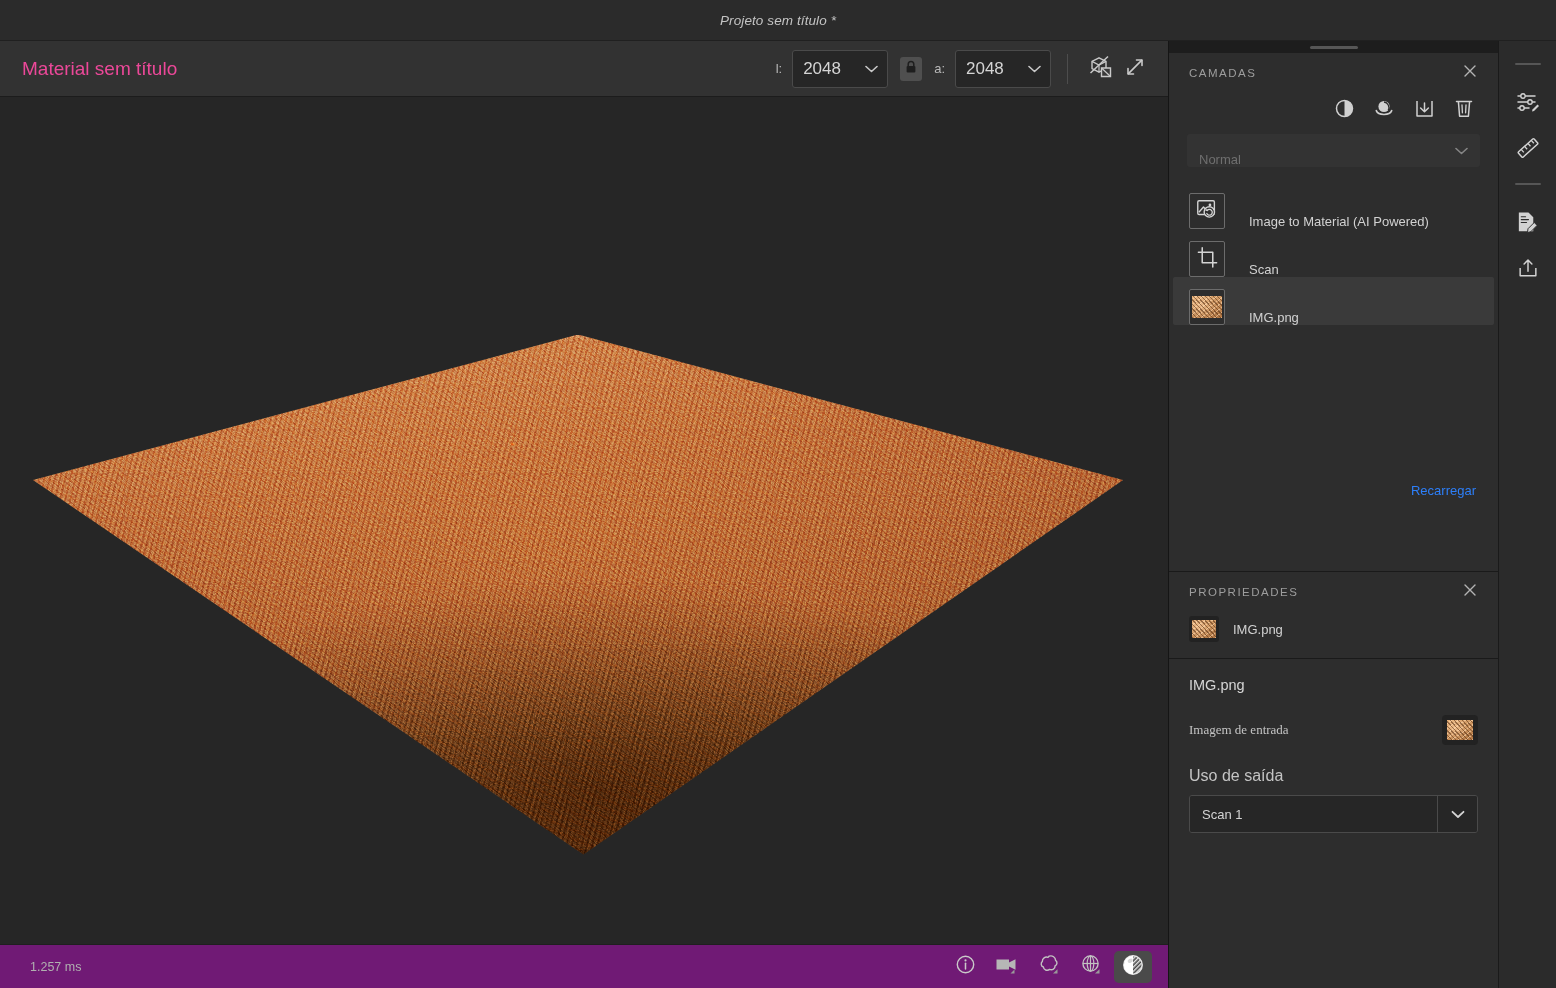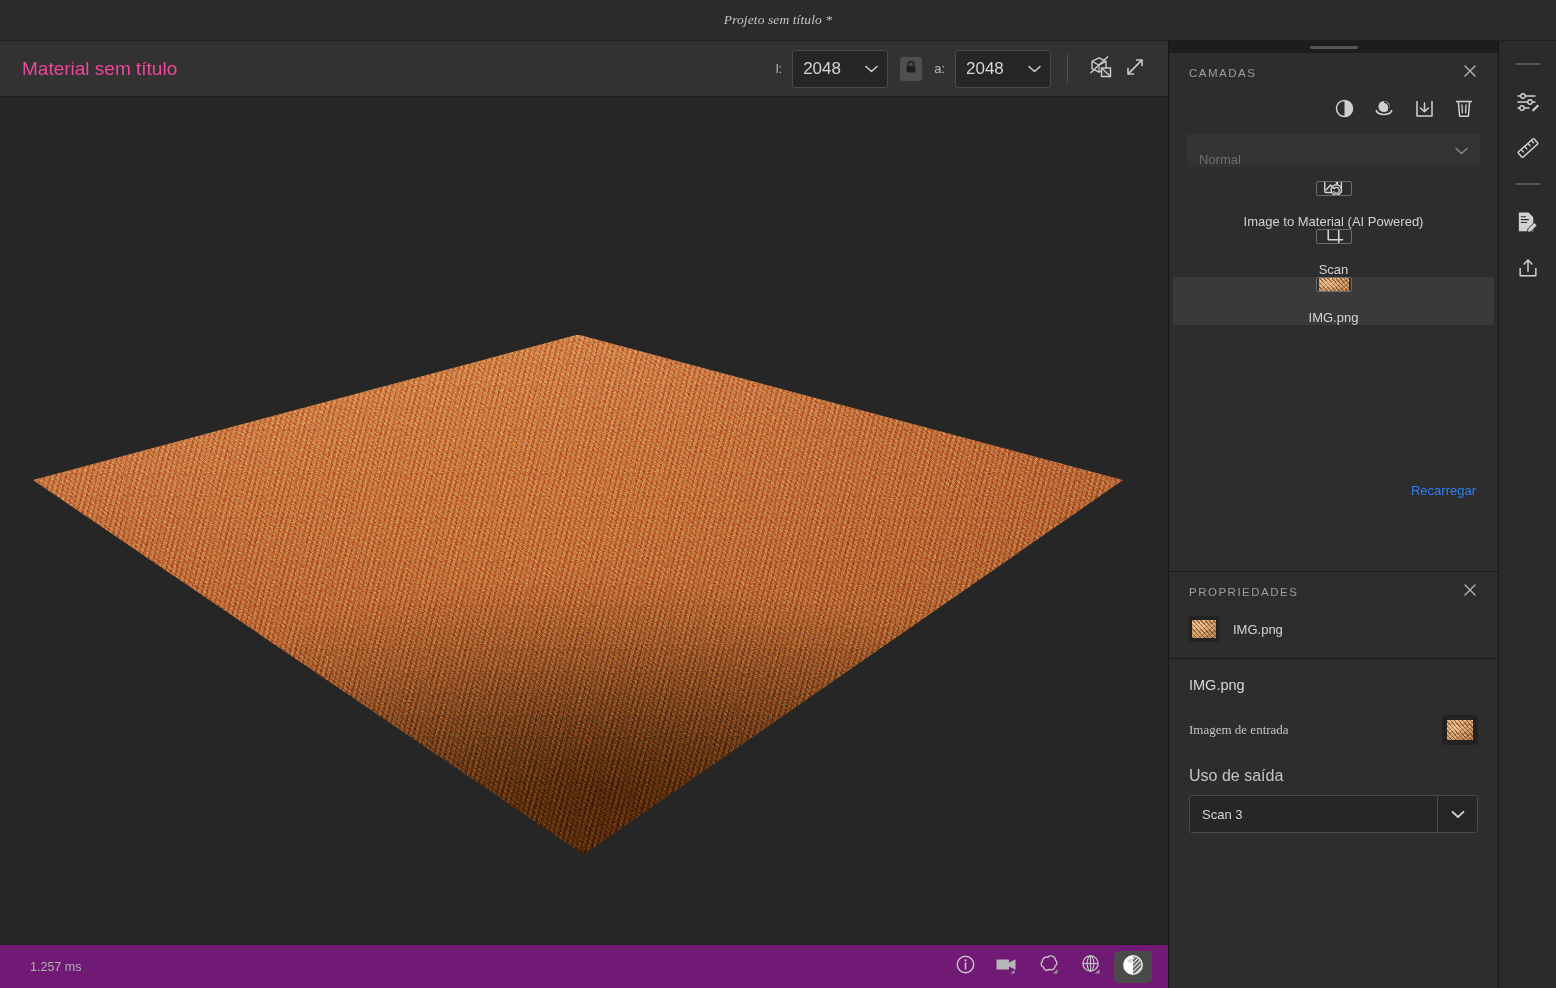--- a/index.html
+++ b/index.html
@@ -12,21 +12,20 @@
     -webkit-font-smoothing: antialiased;
   }
   .app { position: relative; width: 1556px; height: 988px; display: flex; flex-direction: column; }
 
   
   .titlebar {
     height: 41px; min-height: 41px; width: 100%;
     background: #2b2b2b;
     display: flex; align-items: center; justify-content: center;
     border-bottom: 1px solid #202020;
-    font-family: Liberation Serif, serif;
   }
   .titlebar .proj {
     font-size: 13.5px; font-style: italic; color: #c4c4c4; letter-spacing: .1px;
   }
 
   
   .body { flex: 1; display: flex; min-height: 0; }
 
   
   .viewcol { width: 1168px; display: flex; flex-direction: column; min-width: 0; background:#262626; }
@@ -169,22 +168,22 @@
   .blendsel {
     margin: 2px 18px 14px 18px; height: 33px;
     background: #333333; border-radius: 3px;
     display: flex; align-items: flex-end; padding: 0 12px; position: relative; cursor: pointer;
   }
   .blendsel span { font-size: 13px; color: #6f6f6f; }
   .blendsel .chev { position: absolute; right: 12px; top: 50%; transform: translateY(-50%); opacity: .55; }
 
   .layerlist { padding: 0 4px; }
   .layer {
-    height: 48px; display: flex; align-items: center; gap: 18px;
-    padding: 0 16px; margin: 0 0px; cursor: pointer; border-radius: 2px; flex-direction: column;
+    height: 48px; display: flex; align-items: flex-end; gap: 24px;
+    padding: 0 16px; margin: 0 0px; cursor: pointer; border-radius: 2px;
   }
   .layer.selected { background: #3a3a3a; }
   .layer .thumb {
     width: 36px; height: 36px; min-width: 36px; border: 1px solid #6c6c6c; border-radius: 2px;
     display: flex; align-items: center; justify-content: center; overflow: hidden; background: #2d2d2d;
   }
   .layer .lname { font-size: 13px; color: #d2d2d2; }
   .tex-thumb {
     width: 30px; height: 22px;
     background-color: #c08c5e;
@@ -521,21 +520,21 @@
           <div class="prop-row">
             <div class="lbl">Imagem de entrada</div>
             <div class="imgbtn">
               <div class="tex-thumb" style="width:26px;height:20px"></div>
             </div>
           </div>
 
           <div>
             <div class="prop-lbl-block">Uso de saída</div>
             <div class="usoselect">
-              <div class="val">Scan 3</div>
+              <div class="val">Scan 1</div>
               <div class="arw">
                 <svg width="14" height="9" viewBox="0 0 14 9">
                     <path d="M1.5 1.8 L7 7 L12.5 1.8" fill="none" stroke="#d4d4d4" stroke-width="1.8" stroke-linecap="round" stroke-linejoin="round"></path>
                   </svg>
               </div>
             </div>
           </div>
         </div>
       </div>
 

